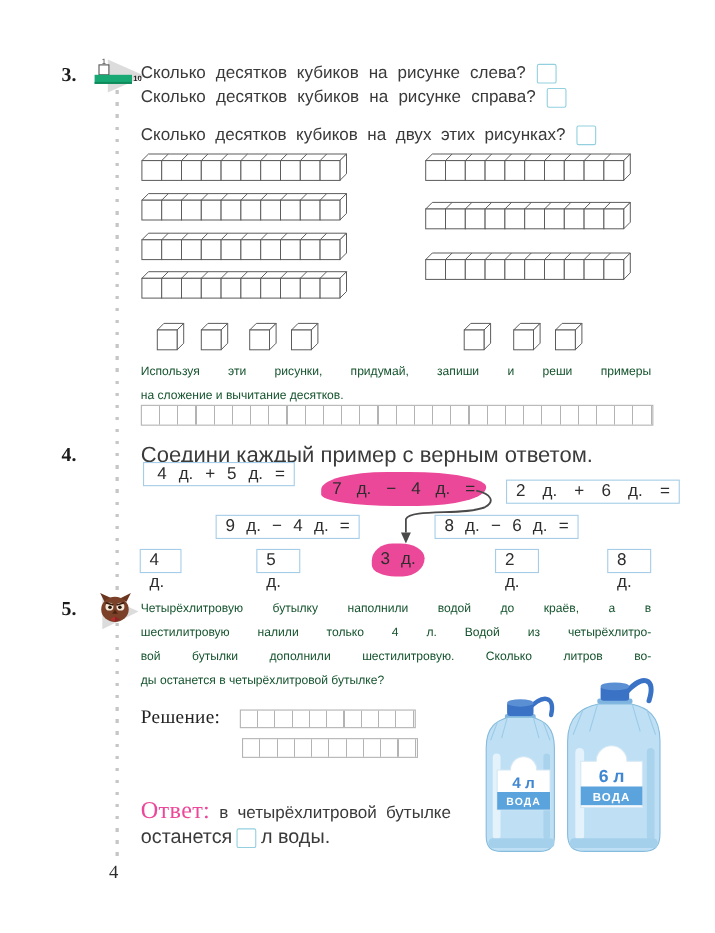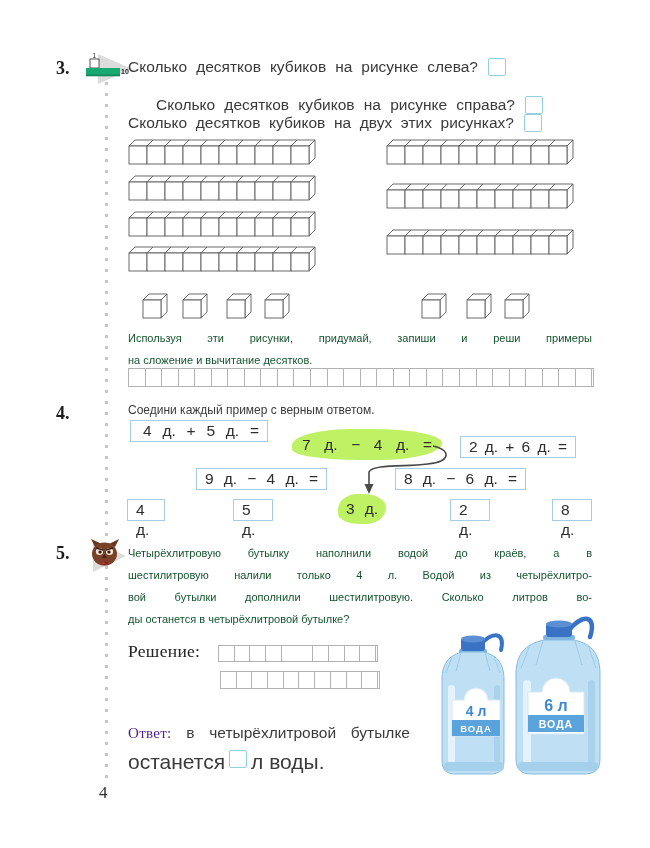--- a/index.html
+++ b/index.html
@@ -30,39 +30,39 @@
   .wgrid{position:absolute;border:1px solid #b3b3b3;background:#fff;}
   .wgrid.g28{background-image:repeating-linear-gradient(to right,transparent 0 15.55px,#b3b3b3 15.55px 16.55px);}
   .wgrid.g10{background-image:repeating-linear-gradient(to right,transparent 0 14.7px,#b3b3b3 14.7px 15.7px);}
   
   .box4{
     position:absolute;border:1.4px solid #a6cde8;background:#fff;box-sizing:border-box;
     font-size:15.5px;color:#2d2d2d;text-align:justify;text-align-last:justify;
     padding:0 8px;line-height:20px;height:22px;
   }
   .cloud{
-    position:absolute;background:#bef264;display:flex;align-items:center;
+    position:absolute;background:#ec4899;display:flex;align-items:center;
     border-radius:46% 54% 48% 52% / 60% 52% 64% 40%;
   }
   .cloudinner{
     width:100%;font-size:15.5px;color:#2d2d2d;text-align:justify;text-align-last:justify;
     padding:0 10px;box-sizing:border-box;
   }
-  .t4title{position:absolute;left:128px;font-size:12px;color:#3a3a3a;}
+  .t4title{position:absolute;left:128px;font-size:20px;color:#3a3a3a;}
   .serifLabel{
     position:absolute;font-family:"Liberation Serif",serif;font-size:17.5px;
     color:#222;font-weight:500;letter-spacing:.3px;
   }
   .ansline1{
     position:absolute;left:128px;top:724px;width:282px;display:flex;
     justify-content:space-between;align-items:baseline;font-size:15.5px;
   }
-  .ansline1 .slabel{font-family:"Liberation Serif",serif;font-size:15px;color:#4c1d95;letter-spacing:.3px;}
+  .ansline1 .slabel{font-family:"Liberation Serif",serif;font-size:22px;color:#ec4899;letter-spacing:.3px;}
   .ansline2{
-    position:absolute;left:128px;top:750px;display:flex;align-items:flex-start;gap:4px;font-size:21px;
+    position:absolute;left:128px;top:750px;display:flex;align-items:flex-end;gap:4px;font-size:18px;
   }
   svg text{font-family:"Liberation Sans",sans-serif;}
 </style>
 </head>
 <body>
 
 <div class="dotline"></div>
 
 <div class="pagenum">4</div>
 
@@ -74,21 +74,21 @@
   <rect x="6" y="9" width="9" height="9" fill="#fff" stroke="#555" stroke-width="1"></rect>
   <rect x="2" y="18" width="34" height="8" fill="#17a873"></rect>
   <rect x="2" y="24.5" width="34" height="1.8" fill="#0e8a5c"></rect>
   <text x="41" y="24" font-size="7" font-weight="bold" fill="#222" text-anchor="middle">10</text>
 </svg>
 
 <div class="qline" style="top:58px;width:378px;">
   <span class="qtext">Сколько десятков кубиков на рисунке слева?</span>
   <span class="ansbox"></span>
 </div>
-<div class="qline" style="top:96px;width:387px;margin-left:28px;">
+<div class="qline" style="top:80px;width:387px;">
   <span class="qtext">Сколько десятков кубиков на рисунке справа?</span>
   <span class="ansbox"></span>
 </div>
 <div class="qline" style="top:114px;width:414px;">
   <span class="qtext">Сколько десятков кубиков на двух этих рисунках?</span>
   <span class="ansbox"></span>
 </div>
 
 <svg id="cubes-svg" class="abs" style="left:120px;top:130px;" width="480" height="195" viewBox="120 130 480 195">
     <polygon points="129,146 135,140 315,140 309,146" fill="#fff" stroke="#5a5a5a" stroke-width="0.9"></polygon>
@@ -268,21 +268,21 @@
 
 <div class="tasknum" style="left:56px;top:403px;">4.</div>
 <div class="t4title" style="top:403px;">Соедини каждый пример с верным ответом.</div>
 
 <div class="box4" style="left:130px;top:420px;width:138px;padding-left:12px;">4 д. + 5 д. =</div>
 
 <div class="cloud" style="left:292px;top:429px;width:150px;height:31px;">
   <div class="cloudinner">7 д. − 4 д. =</div>
 </div>
 
-<div class="box4" style="left:460px;top:436px;width:116px;">2 д. + 6 д. =</div>
+<div class="box4" style="left:460px;top:436px;width:158px;">2 д. + 6 д. =</div>
 
 <div class="box4" style="left:196px;top:468px;width:131px;">9 д. − 4 д. =</div>
 <div class="box4" style="left:395px;top:468px;width:131px;">8 д. − 6 д. =</div>
 
 <div class="box4" style="left:127px;top:499px;width:38px;">4 д.</div>
 <div class="box4" style="left:233px;top:499px;width:40px;">5 д.</div>
 
 <div class="cloud" style="left:338px;top:494px;width:48px;height:30px;">
   <div class="cloudinner" style="padding:0 8px;">3 д.</div>
 </div>

